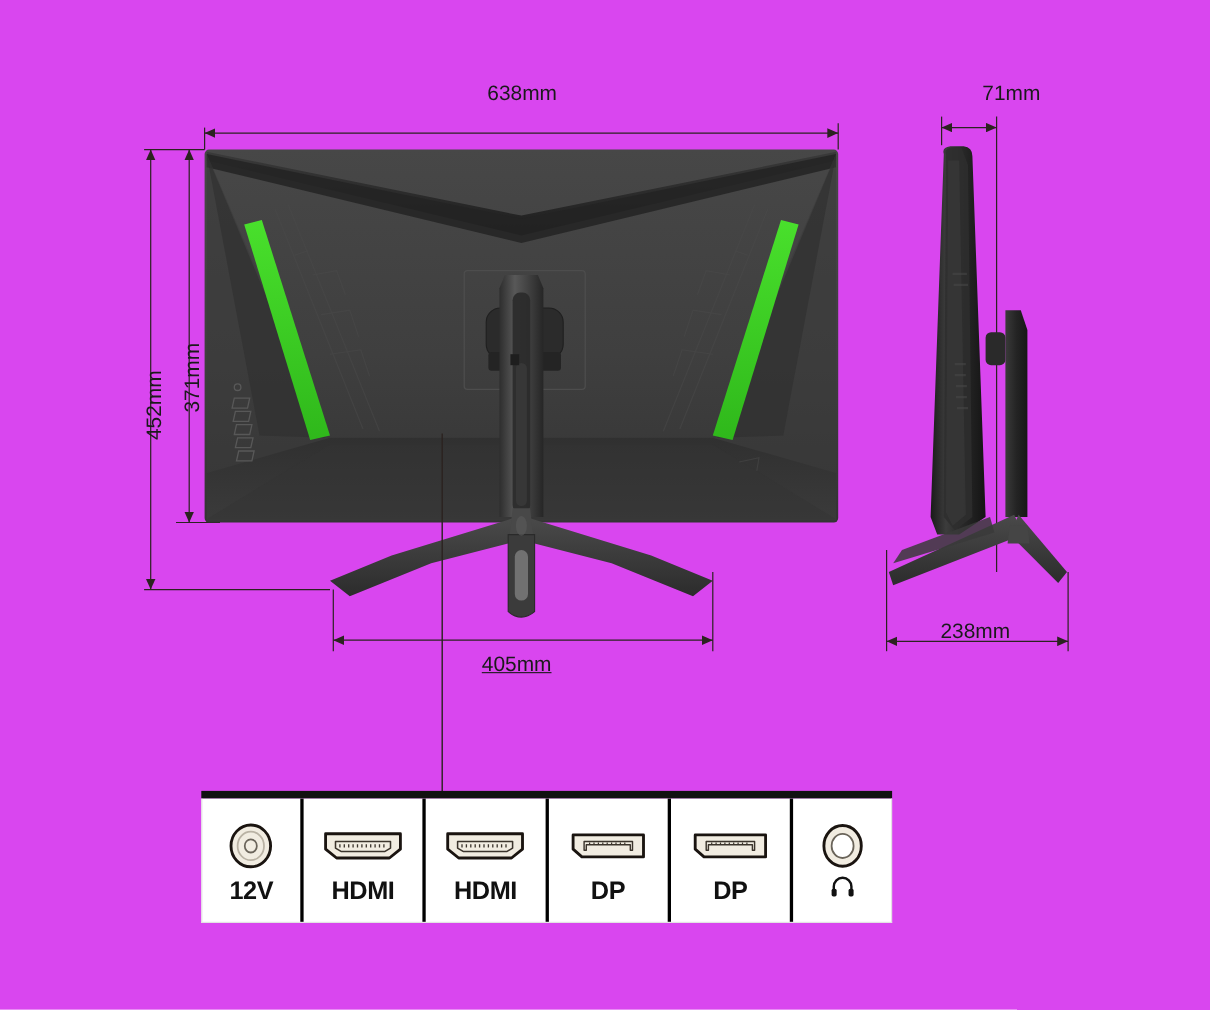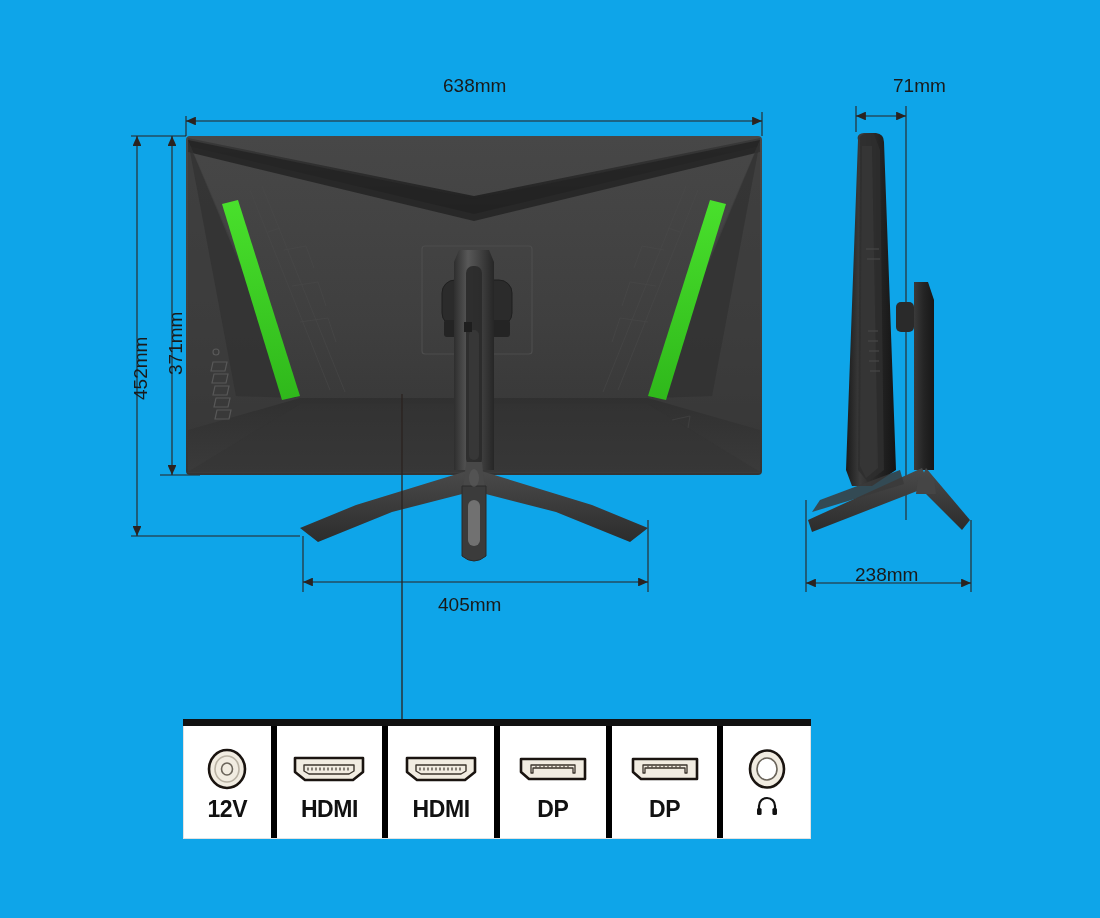--- a/index.html
+++ b/index.html
@@ -5,21 +5,21 @@
   * { box-sizing: border-box; margin: 0; padding: 0; }
   html, body {
     width: 1100px; height: 918px;
     background: #ffffff;
     font-family: "Liberation Sans", sans-serif;
     overflow: hidden;
   }
   #stage {
     position: relative;
     width: 1100px; height: 918px;
-    background: #0ea5e9;
+    background: #d946ef;
   }
   .dim-label {
     position: absolute;
     font-family: "Liberation Sans", sans-serif;
     font-size: 19px;
     color: #1a1a1a;
     white-space: nowrap;
     letter-spacing: 0px;
   }
   .dim-label.vert {
@@ -41,21 +41,21 @@
     display: flex;
   }
   #port-panel-topbar {
     position: absolute;
     left: 183px; top: 719px;
     width: 628px; height: 7px;
     background: #111111;
   }
   .port-cell {
     flex: 1 1 0;
-    border-right: 6px solid #000000;
+    border-right: 3px solid #000000;
     display: flex;
     flex-direction: column;
     align-items: center;
     justify-content: flex-start;
     padding-top: 22px;
     position: relative;
   }
   .port-cell:last-child { border-right: none; }
   .port-cell.wide { flex: 1.22 1 0; }
   .port-glyph {
@@ -253,21 +253,21 @@
       <path d="M918,478 L934,478 L936,494 L916,494 Z" fill="#454545"></path>
     </g>
   </svg>
 
   <div class="dim-label" style="left:443px; top:75px;">638mm</div>
 
   <div class="dim-label vert" style="left:130px; top:400px; transform: rotate(-90deg);">452mm</div>
 
   <div class="dim-label vert" style="left:165px; top:375px; transform: rotate(-90deg);">371mm</div>
 
-  <div class="dim-label" style="left:438px; top:594px;">405mm</div>
+  <div class="dim-label" style="left:438px; top:594px;text-decoration:underline;">405mm</div>
 
   <div class="dim-label" style="left:893px; top:75px;">71mm</div>
 
   <div class="dim-label" style="left:855px; top:564px;">238mm</div>
 
   <div id="port-panel-topbar"></div>
 
   <div id="port-panel">
 
     <div class="port-cell">

